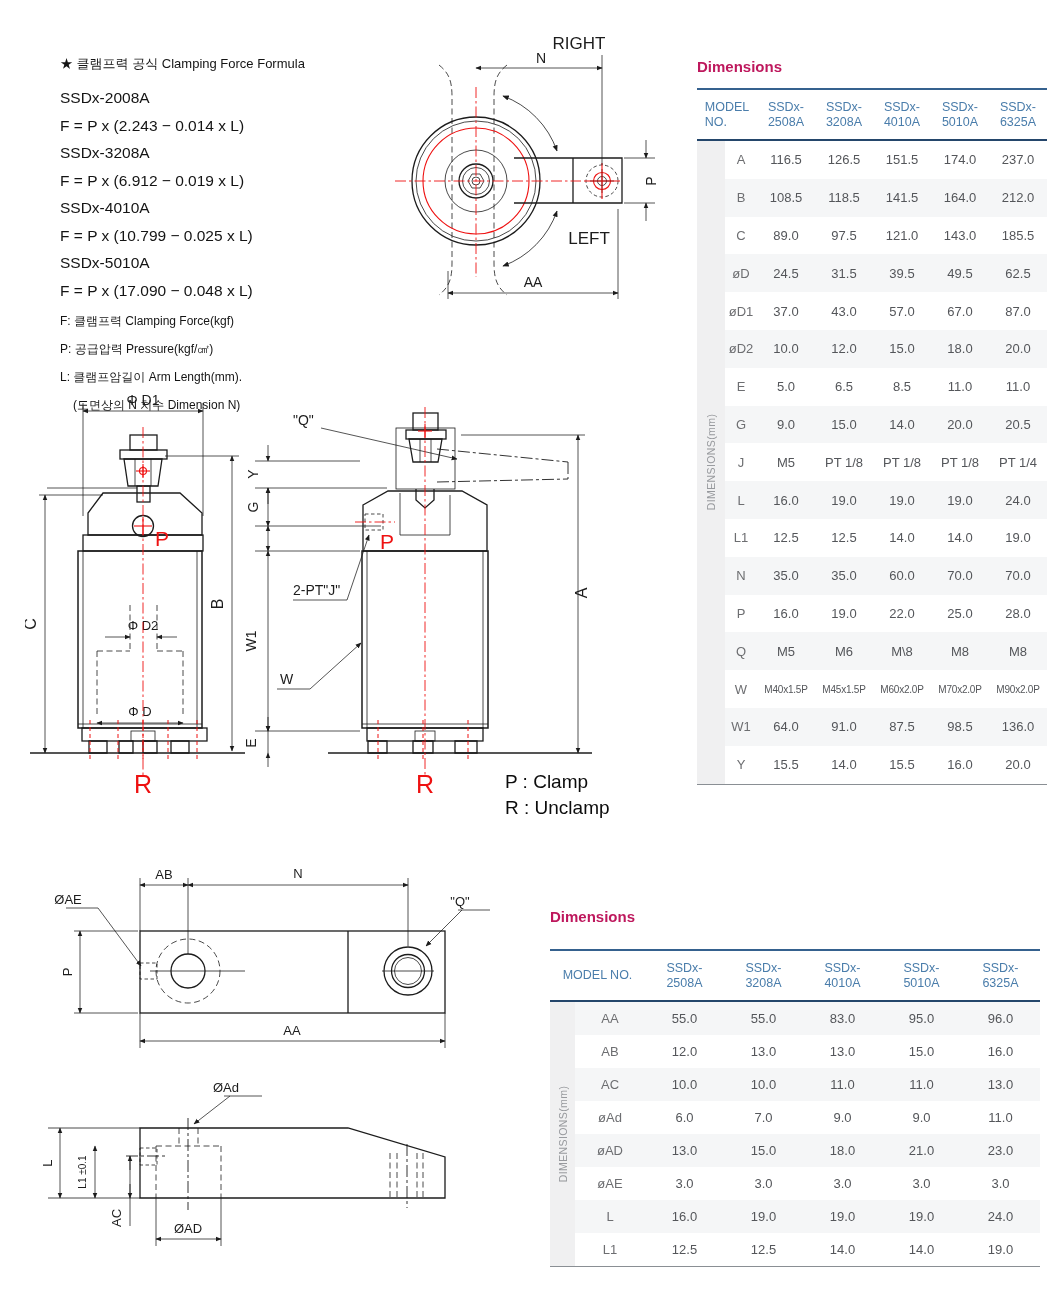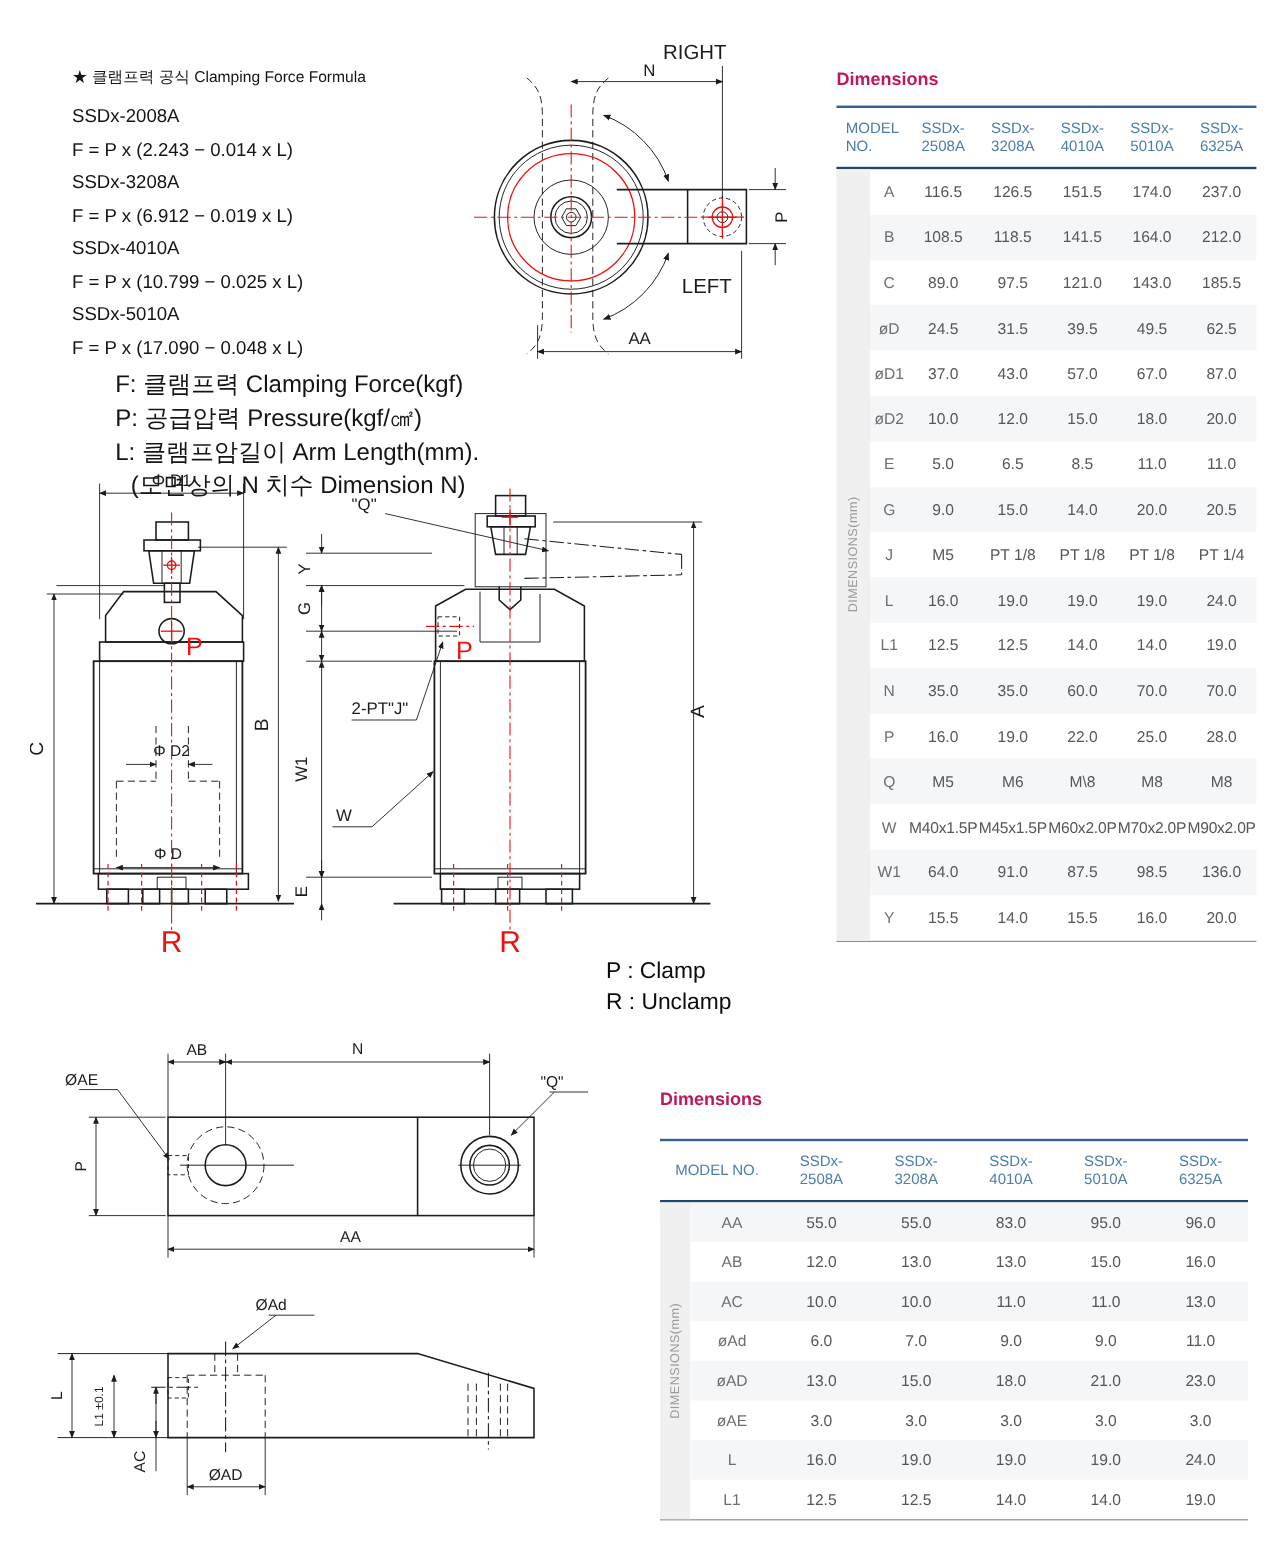--- a/index.html
+++ b/index.html
@@ -5,25 +5,25 @@
   html,body{margin:0;padding:0;background:#fff;}
   .page{position:relative;width:1056px;height:1300px;background:#fff;overflow:hidden;
         font-family:"Liberation Sans",sans-serif;color:#1c1c1c;}
 
   
   .formula-block{position:absolute;left:60px;top:55px;width:345px;color:#141414;}
   .f-title{font-size:13px;margin-bottom:11px;}
   .formula-line{font-size:15.5px;line-height:27.5px;display:flex;white-space:nowrap;flex-direction:column;}
   .f-model{width:100px;flex:none;}
   .legend{margin-top:3px;}
-  .legend-line{font-size:20px;line-height:28px;white-space:nowrap;margin-left:36px;}
+  .legend-line{font-size:12px;line-height:28px;white-space:nowrap;}
   .legend-line:last-child{padding-left:13px;}
 
   
-  .clamp-legend{position:absolute;left:505px;top:797px;font-size:19px;line-height:26px;color:#0c0c0c;}
+  .clamp-legend{position:absolute;left:505px;top:769px;font-size:19px;line-height:26px;color:#0c0c0c;}
 
   
   .draw{position:absolute;}
   svg text{font-family:"Liberation Sans",sans-serif;fill:#1c1c1c;}
   .ln{stroke:#1c1c1c;stroke-width:1.3;fill:none;}
   .ln2{stroke:#1c1c1c;stroke-width:1.5;fill:none;}
   .tn{stroke:#1c1c1c;stroke-width:0.8;fill:none;}
   .xln{stroke:#1c1c1c;stroke-width:0.75;fill:none;}
   .dsh{stroke-dasharray:6 3.5;}
   .dsh2{stroke-dasharray:3.5 2.5;}
@@ -57,21 +57,21 @@
   .side-label{position:absolute;left:50%;top:50%;transform:translate(-50%,-50%) rotate(-90deg);
       font-size:10.5px;color:#97999d;letter-spacing:.4px;white-space:nowrap;}
   .tbl-rows{flex:1;}
   .tr{display:grid;}
   .t1 .tr{grid-template-columns:32px repeat(5,58px);height:37.8px;}
   .t2 .tr{grid-template-columns:70px repeat(5,79px);height:33px;}
   .t1 .tr:nth-child(even){background:#f5f6f7;}
   .t2 .tr:nth-child(odd){background:#f5f6f7;}
   .td{display:flex;align-items:center;justify-content:center;font-size:13px;color:#54565a;white-space:nowrap;}
   .td-label{color:#6d6e71;}
-  .td-small{font-size:13px;letter-spacing:-0.2px;}
+  .td-small{font-size:10px;letter-spacing:-0.2px;}
 </style>
 </head>
 <body>
 
 <div class="page">
 
   <div class="formula-block">
     <div class="f-title">★ 클램프력 공식 Clamping Force Formula</div>
     <div>
         <div class="formula-line">

